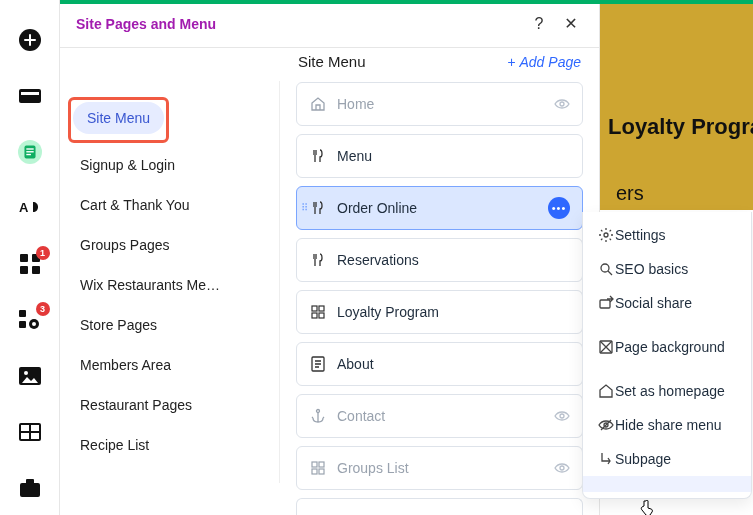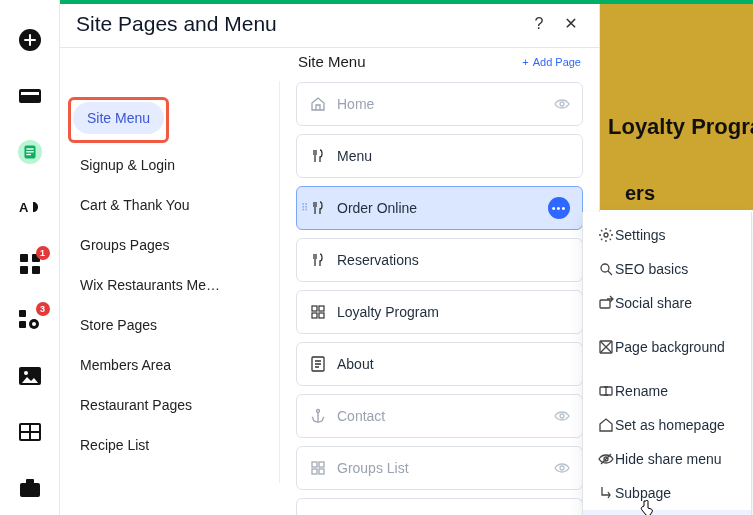--- a/index.html
+++ b/index.html
@@ -9,54 +9,54 @@
   .topbar { position: absolute; left: 60px; right: 0; top: 0; height: 4px; background: #00b066; z-index: 5; }
 
   
   .rail { width: 60px; border-right: 1px solid #e6e6e6; background: #fff; display: flex; flex-direction: column; align-items: center; padding-top: 28px; gap: 32px; z-index: 6; }
   .rail .ic { width: 24px; height: 24px; position: relative; display:flex; align-items:center; justify-content:center; }
   .badge { position: absolute; top: -6px; right: -8px; width: 14px; height: 14px; border-radius: 50%; background: #e33939; color: #fff; font-size: 9px; line-height: 14px; text-align: center; font-weight: 700; }
 
   
   .panel { flex: 0 0 540px; display: flex; flex-direction: column; border-right: 1px solid #e6e6e6; }
   .hdr { height: 48px; display: flex; align-items: center; padding: 0 16px; border-bottom: 1px solid #e6e6e6; }
-  .hdr-title { font-size: 21px; font-weight: 400; color: #0f172a; }
+  .hdr-title { font-size: 14px; font-weight: 700; color: #a21caf; }
   .hdr-gap { flex: 1; }
   .hdr-btn { width: 24px; height: 24px; display: flex; align-items: center; justify-content: center; color: #333; margin-left: 8px; cursor: pointer; font-size: 16px; }
 
   .cols { display: flex; flex: 1; overflow: hidden; align-items: center; }
   .cats { width: 220px; border-right: 1px solid #eee; padding: 16px 8px; }
   .cat { padding: 10px 12px; border-radius: 18px; cursor: pointer; font-size: 14px; color: #222; margin-bottom: 4px; }
   .cat.selected-wrap { border: 3px solid #f15a42; border-radius: 6px; padding: 2px; width: max-content; }
   .cat.selected { background: #e6ecff; color: #3a57d1; border-radius: 18px; padding: 8px 14px; display: inline-block; }
 
   .pages { flex: 1; padding: 16px 16px 0 16px; position: relative; }
   .pages-hdr { display: flex; align-items: center; margin-bottom: 12px; padding: 0 2px; }
   .pages-title { font-size: 15px; color: #1d1d1d; }
-  .add-page { color: #2f68ff; font-size: 11px; cursor: pointer; }
+  .add-page { color: #2f68ff; font-size: 14px; cursor: pointer; font-style: italic; }
   .plus { color: #2f68ff; margin-right: 4px; }
 
   .pgrow { height: 44px; border: 1px solid #dee3ea; border-radius: 6px; display: flex; align-items: center; padding: 16px 12px; margin-bottom: 8px; gap: 10px; position: relative; cursor: pointer; background: #fff; }
   .pgrow.disabled { color: #9aa3af; }
   .pgrow.selected { background: #dbe7ff; border-color: #7aa5ff; }
   .pgrow .dots { position:absolute; left:4px; top:50%; transform:translateY(-50%); font-size:10px; line-height:4px; letter-spacing:-1px; color:#7aa5ff; display:none; }
   .pgrow.selected .dots { display:block; }
   .pgname { flex: 1; font-size: 14px; }
   .eye { color: #b8c0cc; }
   .more { width: 22px; height: 22px; border-radius: 50%; background: #2f68ff; color: #fff; display: flex; align-items:center; justify-content:center; font-size:11px; letter-spacing:1px; cursor:pointer; }
   .picon { width:18px; height:18px; display:flex; align-items:center; justify-content:center; color:#333; }
   .pgrow.disabled .picon { color:#9aa3af; }
 
   .last-cut { border-bottom:none; border-bottom-left-radius:0; border-bottom-right-radius:0; margin-bottom:0; height:28px; align-items:flex-start; padding-top:6px;}
   .last-cut .pgname { color:#333;}
 
   
   .gold { position:absolute; left:600px; top:4px; right:0; height:206px; background:#cda531; z-index:1; padding: 4px 10px; }
   .gold-txt1 { position:absolute; top:110px; left:8px; font-size:22px; font-weight:800; color:#111; white-space:nowrap; }
-  .gold-txt2 { position:absolute; top:178px; left:25px; font-size:20px; font-weight:700; color:#111; }
+  .gold-txt2 { position:absolute; top:178px; left:16px; font-size:20px; font-weight:400; color:#111; }
 
   
   .ctx { position:absolute; left:582px; top:212px; width:170px; background:#fff; border:1px solid #e0e4ea; border-top:none; border-radius:0 0 8px 8px; box-shadow: 0 6px 16px rgba(0,0,0,.08); z-index:10; padding:6px 0;}
   .ctx-item { display:flex; align-items:center; padding:8px 14px; font-size:14px; color:#1f2d3d; cursor:pointer; }
   .ctx-item:hover, .ctx-item.hover { background:#eef2ff; }
   .ctx-sep { height:10px; }
   .cicon { width:18px; height:18px; display:flex; align-items:center; justify-content:center; color:#444; }
   .cursor { position:absolute; left:638px; top:500px; z-index:20; font-size:14px; color:#000; }
 
   svg { display:block; }
@@ -315,29 +315,20 @@
           <rect x="2" y="2" width="12" height="12" rx="1"></rect>
           <path d="M2 2l12 12M2 14L14 2"></path>
         </svg>
       </span>
     <span>Page background</span>
   </div>
   <div class="ctx-sep"></div>
   <div class="ctx-item">
     <span class="cicon">
         <svg width="16" height="16" viewBox="0 0 16 16" fill="none" stroke="currentColor" stroke-width="1.3">
-          <rect x="2" y="4" width="12" height="8" rx="1"></rect>
-          <path d="M8 4v8M6 4h4M6 12h4"></path>
-        </svg>
-      </span>
-    <span>Rename</span>
-  </div>
-  <div class="ctx-item">
-    <span class="cicon">
-        <svg width="16" height="16" viewBox="0 0 16 16" fill="none" stroke="currentColor" stroke-width="1.3">
           <path d="M2 7l6-5 6 5v7H2z"></path>
         </svg>
       </span>
     <span>Set as homepage</span>
   </div>
   <div class="ctx-item">
     <span class="cicon">
         <svg width="16" height="16" viewBox="0 0 16 16" fill="none" stroke="currentColor" stroke-width="1.3">
           <path d="M1 8s2.5-4 7-4 7 4 7 4-2.5 4-7 4-7-4-7-4z"></path>
           <circle cx="8" cy="8" r="2"></circle>

